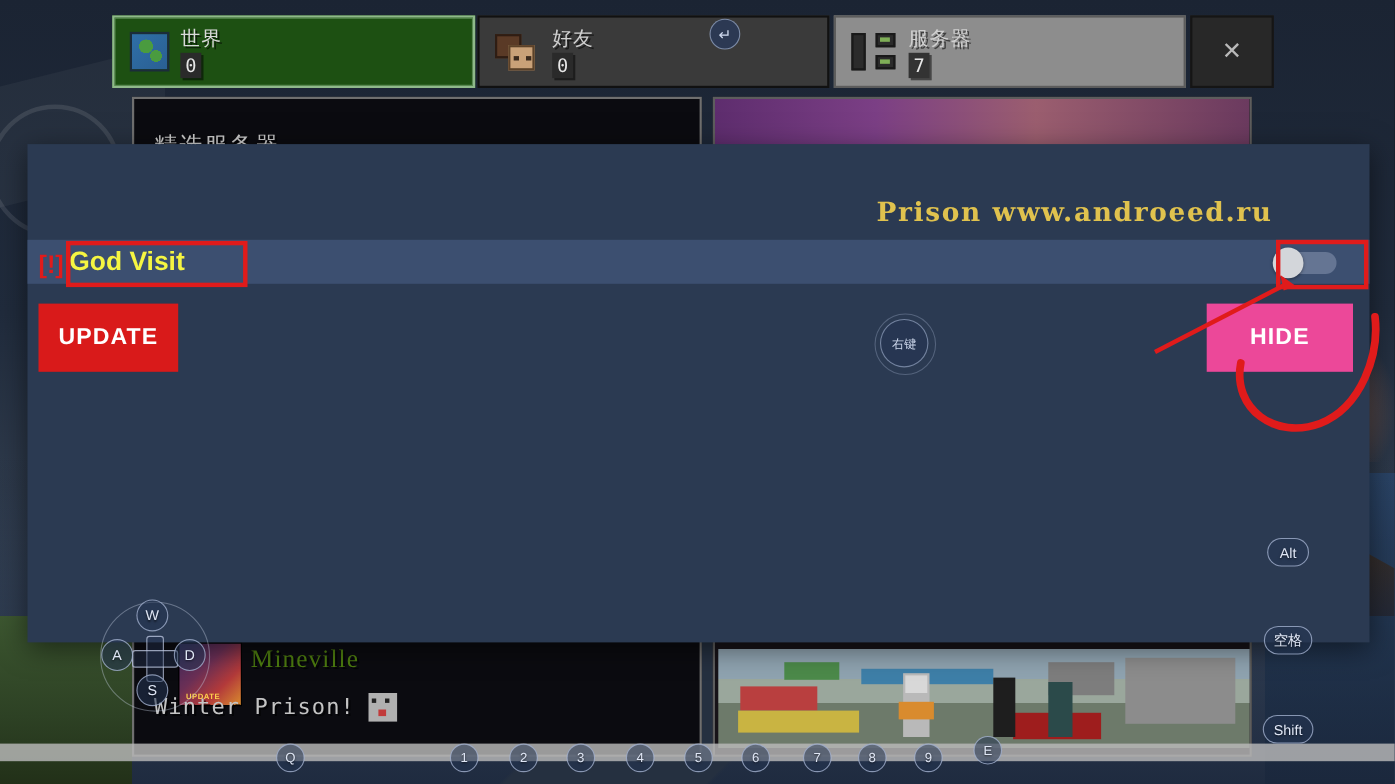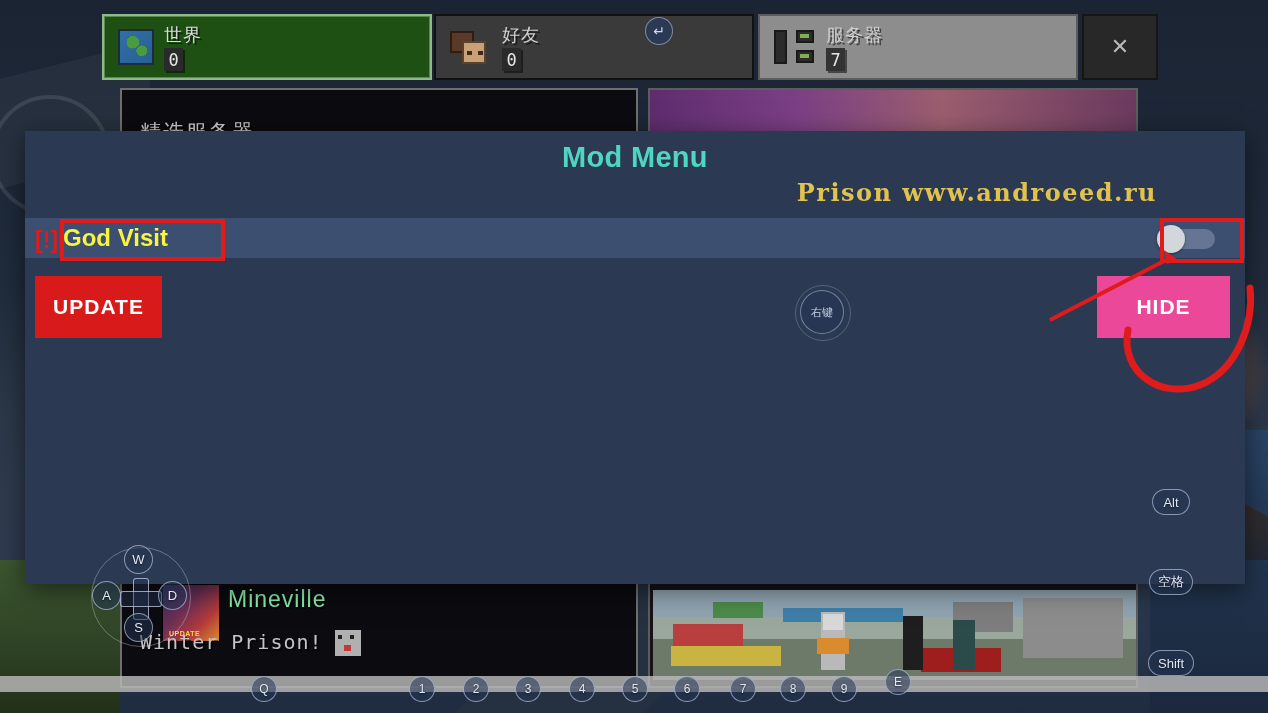--- a/index.html
+++ b/index.html
@@ -150,22 +150,22 @@
   .thumb {
     position:absolute; left:162px; top:584px; width:58px; height:58px;
     background: linear-gradient(135deg,#3a2a5e 0%, #6b2f55 40%, #b33a3a 70%, #d98b2e 100%);
     border:1px solid #000;
   }
   .thumb-badge {
     position:absolute; left:6px; bottom:4px; font-size:7px; color:#ffd34d; font-weight:bold;
     letter-spacing:.5px;
   }
   .srv-name {
-    position:absolute; left:228px; top:586px; font-size:23px; color:#86efac;
-    font-family:Liberation Sans, sans-serif; letter-spacing:1px;
+    position:absolute; left:228px; top:586px; font-size:23px; color:#4d7c0f;
+    font-family:Liberation Serif, serif; letter-spacing:1px;
     text-shadow:2px 2px 0 rgba(0,0,0,.6);
   }
   .srv-motd {
     position:absolute; left:140px; top:630px; font-size:20px; color:#c4c4c4;
     font-family:"DejaVu Sans Mono", monospace; letter-spacing:1px;
     text-shadow:2px 2px 0 rgba(0,0,0,.6);
     display:flex; align-items:flex-start; gap:12px;
   }
   .motd-ico { width:26px; height:26px; background:#b0b0b0; position:relative; }
   .motd-ico::before { content:""; position:absolute; left:3px; top:5px; width:4px; height:4px; background:#222;
@@ -360,21 +360,20 @@
         </span>
       <span class="tab-text">
         <span class="tab-title">服务器</span>
         <span class="tab-count">7</span>
       </span>
     </div>
     <div class="tab-close">✕</div>
   </div>
 
   <div class="modal">
-    <div class="modal-title">Mod Menu</div>
     <div class="modal-visit">Prison www.androeed.ru</div>
 
     <div class="row-godmode"></div>
     <div class="warn-mark">[!]</div>
     <div class="row-label">God Visit</div>
 
     <div class="toggle">
       <span class="toggle-track"></span>
       <span class="toggle-knob"></span>
     </div>

